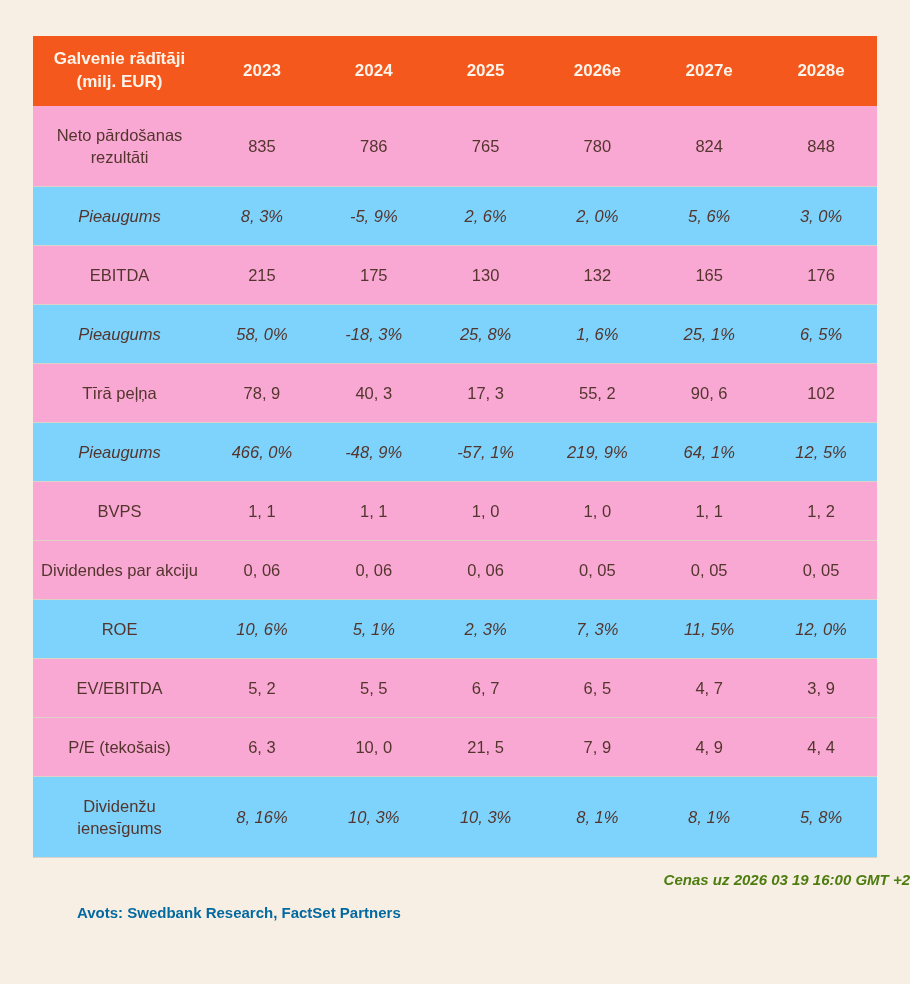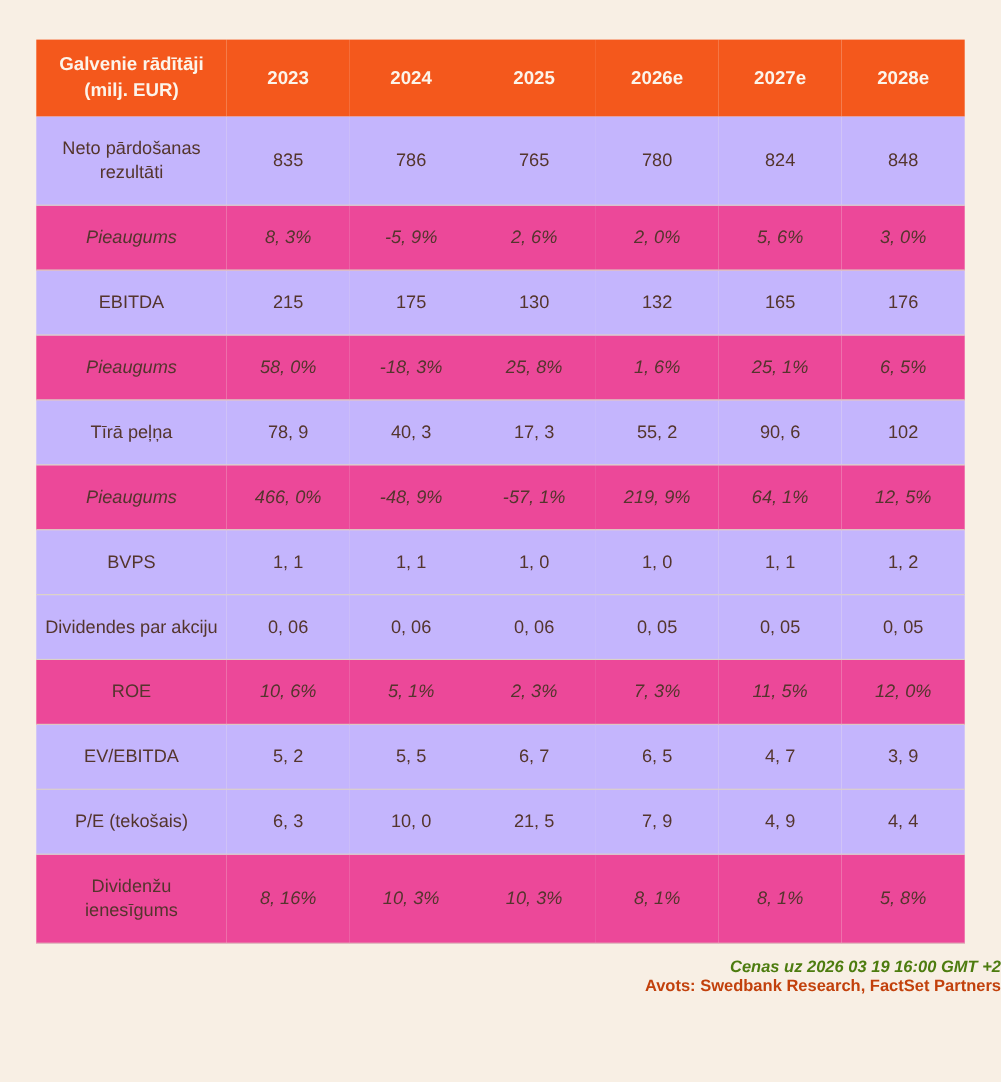--- a/index.html
+++ b/index.html
@@ -34,25 +34,25 @@
     text-align: center;
     vertical-align: middle;
     height: 62px;
     padding: 4px 10px;
   }
   thead th.corner {
     padding: 4px 14px;
   }
 
   tbody tr {
-    background: #c4b5fd;
+    background: #f9a8d4;
     border-bottom: 1px solid #dcd2c6;
   }
   tbody tr.shaded {
-    background: #ec4899;
+    background: #7dd3fc;
   }
   tbody th, tbody td {
     font-weight: normal;
     font-size: 16.5px;
     line-height: 22px;
     color: #54352d;
     text-align: center;
     vertical-align: middle;
     padding: 18px 6px;
   }
@@ -66,24 +66,25 @@
   }
   .price-note {
     text-align: right;
     font-size: 15px;
     font-weight: bold;
     font-style: italic;
     color: #4d7c0f;
     margin-top: 13px;
   }
   .source-note {
-    text-align: right;
+    text-align: left;
     font-size: 15px;
     font-weight: bold;
-    color: #c2410c;
+    color: #0369a1;
+    margin-top: 16px;
     padding-left: 11px;
   }
 </style>
 </head>
 <body>
 
 <div class="sheet">
   <table class="kpi">
     <colgroup>
       <col class="c-label">

